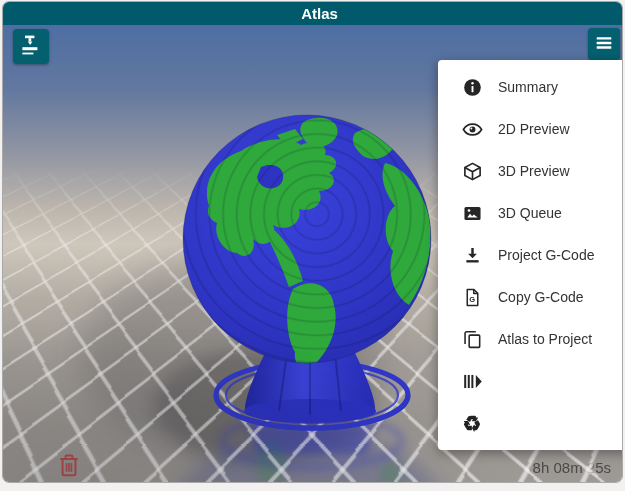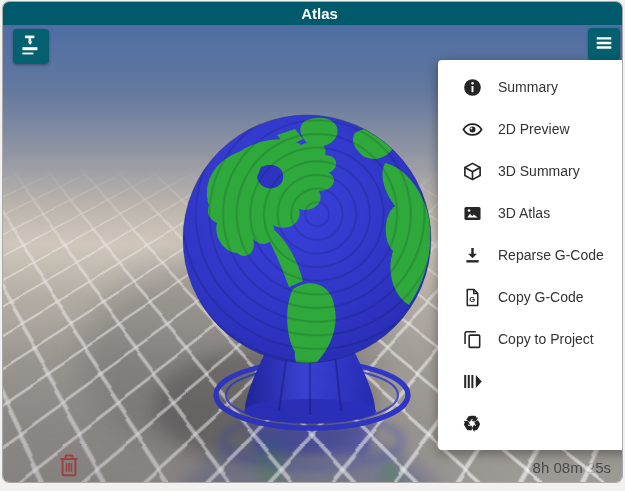--- a/index.html
+++ b/index.html
@@ -179,61 +179,61 @@
           </span>
           <span class="menu-label">2D Preview</span>
         </div>
         <div class="menu-item">
           <span class="menu-icon">
             <svg viewBox="0 0 24 24" fill="none" stroke="#262626" stroke-width="1.9" stroke-linejoin="round">
               <path d="M12 2.7l8.7 4.8v9l-8.7 4.8-8.7-4.8v-9z"></path>
               <path d="M3.3 7.5L12 12.3l8.7-4.8M12 12.3v8.9"></path>
             </svg>
           </span>
-          <span class="menu-label">3D Summary</span>
+          <span class="menu-label">3D Preview</span>
         </div>
         <div class="menu-item">
           <span class="menu-icon">
             <svg viewBox="0 0 24 24">
               <rect x="2.8" y="4.5" width="18.4" height="15" rx="1.8" fill="#262626"></rect>
               <path d="M6 16.5l3.2-4.2 2.4 2.9 1.8-2.2 4.6 3.5z" fill="#fff"></path>
               <circle cx="8" cy="8.6" r="1.5" fill="#fff"></circle>
             </svg>
           </span>
-          <span class="menu-label">3D Atlas</span>
+          <span class="menu-label">3D Queue</span>
         </div>
         <div class="menu-item">
           <span class="menu-icon">
             <svg viewBox="0 0 24 24" fill="#262626">
               <path d="M10.6 3.5h2.8v6.5h3.6L12 15.2 7 10h3.6z"></path>
               <rect x="5" y="17.3" width="14" height="2.7"></rect>
             </svg>
           </span>
-          <span class="menu-label">Reparse G-Code</span>
+          <span class="menu-label">Project G-Code</span>
         </div>
         <div class="menu-item">
           <span class="menu-icon">
             <svg viewBox="0 0 24 24">
               <g fill="none" stroke="#262626" stroke-width="1.7" stroke-linejoin="round">
                 <path d="M6 2.9h7.6L18 7.3v13.8H6z"></path>
                 <path d="M13.4 3.2v4.3H18"></path>
               </g>
               <text x="11.7" y="17.4" font-size="8.6" font-weight="bold" fill="#262626" text-anchor="middle" font-family="Liberation Sans, sans-serif">G</text>
             </svg>
           </span>
           <span class="menu-label">Copy G-Code</span>
         </div>
         <div class="menu-item">
           <span class="menu-icon">
             <svg viewBox="0 0 24 24" fill="none" stroke="#262626" stroke-width="1.8">
               <rect x="8.2" y="7" width="12" height="14" rx="1"></rect>
               <path d="M15.8 3.2H5.2a1.7 1.7 0 0 0-1.7 1.7v12.3"></path>
             </svg>
           </span>
-          <span class="menu-label">Copy to Project</span>
+          <span class="menu-label">Atlas to Project</span>
         </div>
         <div class="menu-item">
           <span class="menu-icon">
             <svg viewBox="0 0 24 24" fill="#262626">
               <rect x="2.5" y="4.5" width="2.3" height="15"></rect>
               <rect x="6.6" y="4.5" width="2.3" height="15"></rect>
               <rect x="10.7" y="4.5" width="2.3" height="15"></rect>
               <path d="M15.8 4.5l6.8 7.5-6.8 7.5z"></path>
             </svg>
           </span>

